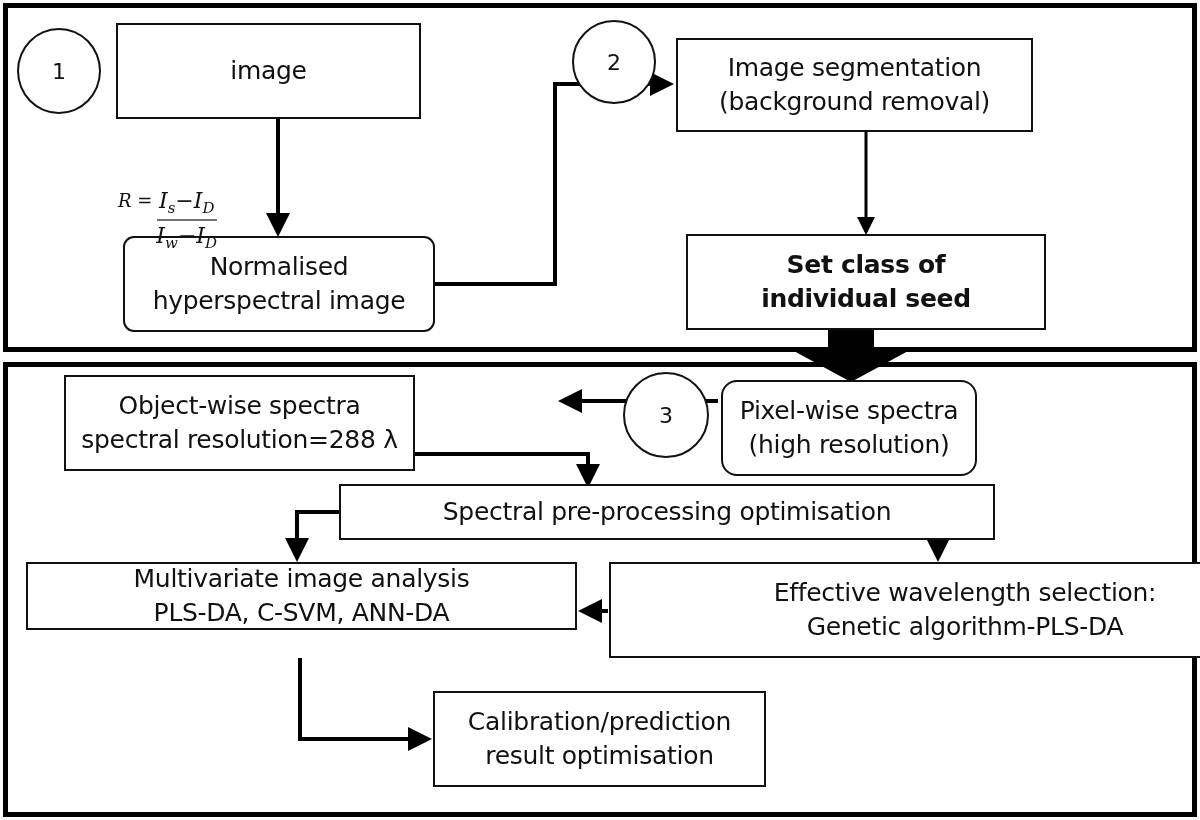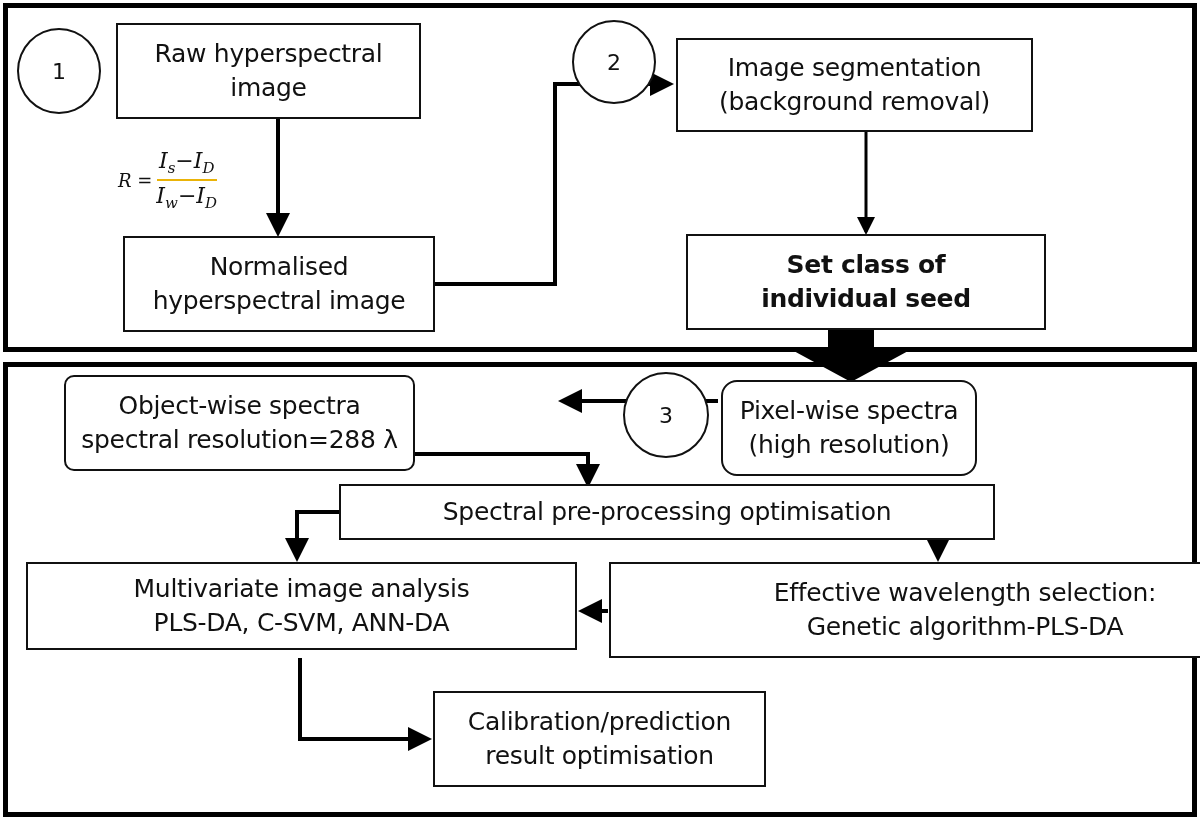--- a/index.html
+++ b/index.html
@@ -9,21 +9,21 @@
   .box { position: absolute; border: 2px solid #111; box-sizing: border-box; background: #fff;
          display: flex; flex-direction: column; align-items: center; justify-content: center;
          text-align: center; font-size: 25px; line-height: 34px; letter-spacing: -0.3px; }
   .circle { position: absolute; border: 2px solid #111; border-radius: 50%; box-sizing: border-box;
             background: #fff; display: flex; align-items: center; justify-content: center;
             font-size: 22px; }
   svg.lines { position: absolute; left: 0; top: 0; }
   .formula { position: absolute; left: 118px; top: 148px; font-family: "DejaVu Serif", serif;
              font-style: italic; font-size: 22px; display: flex; align-items: center; }
   .frac { display: inline-flex; flex-direction: column; align-items: center; margin-left: 4px; }
-  .frac .num { border-bottom: 2px solid #eab308; padding: 0 2px 2px 2px; }
+  .frac .num { border-bottom: 2px solid #737373; padding: 0 2px 2px 2px; margin-top: 40px; }
   .frac .den { padding-top: 2px; }
   sub { font-size: 15px; }
 </style>
 </head>
 <body>
 
 <div class="frame" style="left:3px; top:3px; width:1194px; height:349px;"></div>
 <div class="frame" style="left:3px; top:362px; width:1194px; height:455px;"></div>
 
 <svg class="lines" width="1200" height="820">
@@ -61,56 +61,55 @@
     <span>1</span>
   </div>
 <div class="circle" style="left:572px; top:20px; width:84px; height:84px;">
     <span>2</span>
   </div>
 <div class="circle" style="left:623px; top:372px; width:86px; height:86px;">
     <span>3</span>
   </div>
 
 <div class="box" style="left:116px; top:23px; width:305px; height:96px;">
-  <span>Raw hyperspectral</span>
   <span>image</span>
 </div>
-<div class="box" style="left:123px; top:236px; width:312px; height:96px;">
+<div class="box" style="left:123px; top:236px; width:312px; height:96px;border-radius:11px;">
   <span>Normalised</span>
   <span>hyperspectral  image</span>
 </div>
 <div class="box" style="left:676px; top:38px; width:357px; height:94px;">
   <span>Image segmentation</span>
   <span>(background removal)</span>
 </div>
 <div class="box" style="left:686px; top:234px; width:360px; height:96px;font-weight:bold;">
   <span>Set class of</span>
   <span>individual seed</span>
 </div>
 
 <div class="formula">
   <span style="font-size:18px;">R =</span>
   <span class="frac">
     <span class="num"><span>I</span><sub>s</sub><span style="font-style:normal;">−</span><span>I</span><sub>D</sub></span>
     <span class="den"><span>I</span><sub>w</sub><span style="font-style:normal;">−</span><span>I</span><sub>D</sub></span>
   </span>
 </div>
 
-<div class="box" style="left:64px; top:375px; width:351px; height:96px;border-radius:10px;">
+<div class="box" style="left:64px; top:375px; width:351px; height:96px;">
   <span>Object-wise spectra</span>
   <span>spectral resolution=288 λ</span>
 </div>
 <div class="box" style="left:721px; top:380px; width:256px; height:96px;border-radius:16px;">
   <span>Pixel-wise spectra</span>
   <span>(high resolution)</span>
 </div>
 <div class="box" style="left:339px; top:484px; width:656px; height:56px;">
   <span>Spectral pre-processing optimisation</span>
 </div>
-<div class="box" style="left:26px; top:562px; width:551px; height:88px;">
+<div class="box" style="left:26px; top:562px; width:551px; height:68px;">
   <span>Multivariate image analysis</span>
   <span>PLS-DA, C-SVM, ANN-DA</span>
 </div>
 <div class="box" style="left:609px; top:562px; width:688px; height:96px;padding-left:24px;">
   <span>Effective wavelength selection:</span>
   <span>Genetic algorithm-PLS-DA</span>
 </div>
 <div class="box" style="left:433px; top:691px; width:333px; height:96px;">
   <span>Calibration/prediction</span>
   <span>result optimisation</span>

